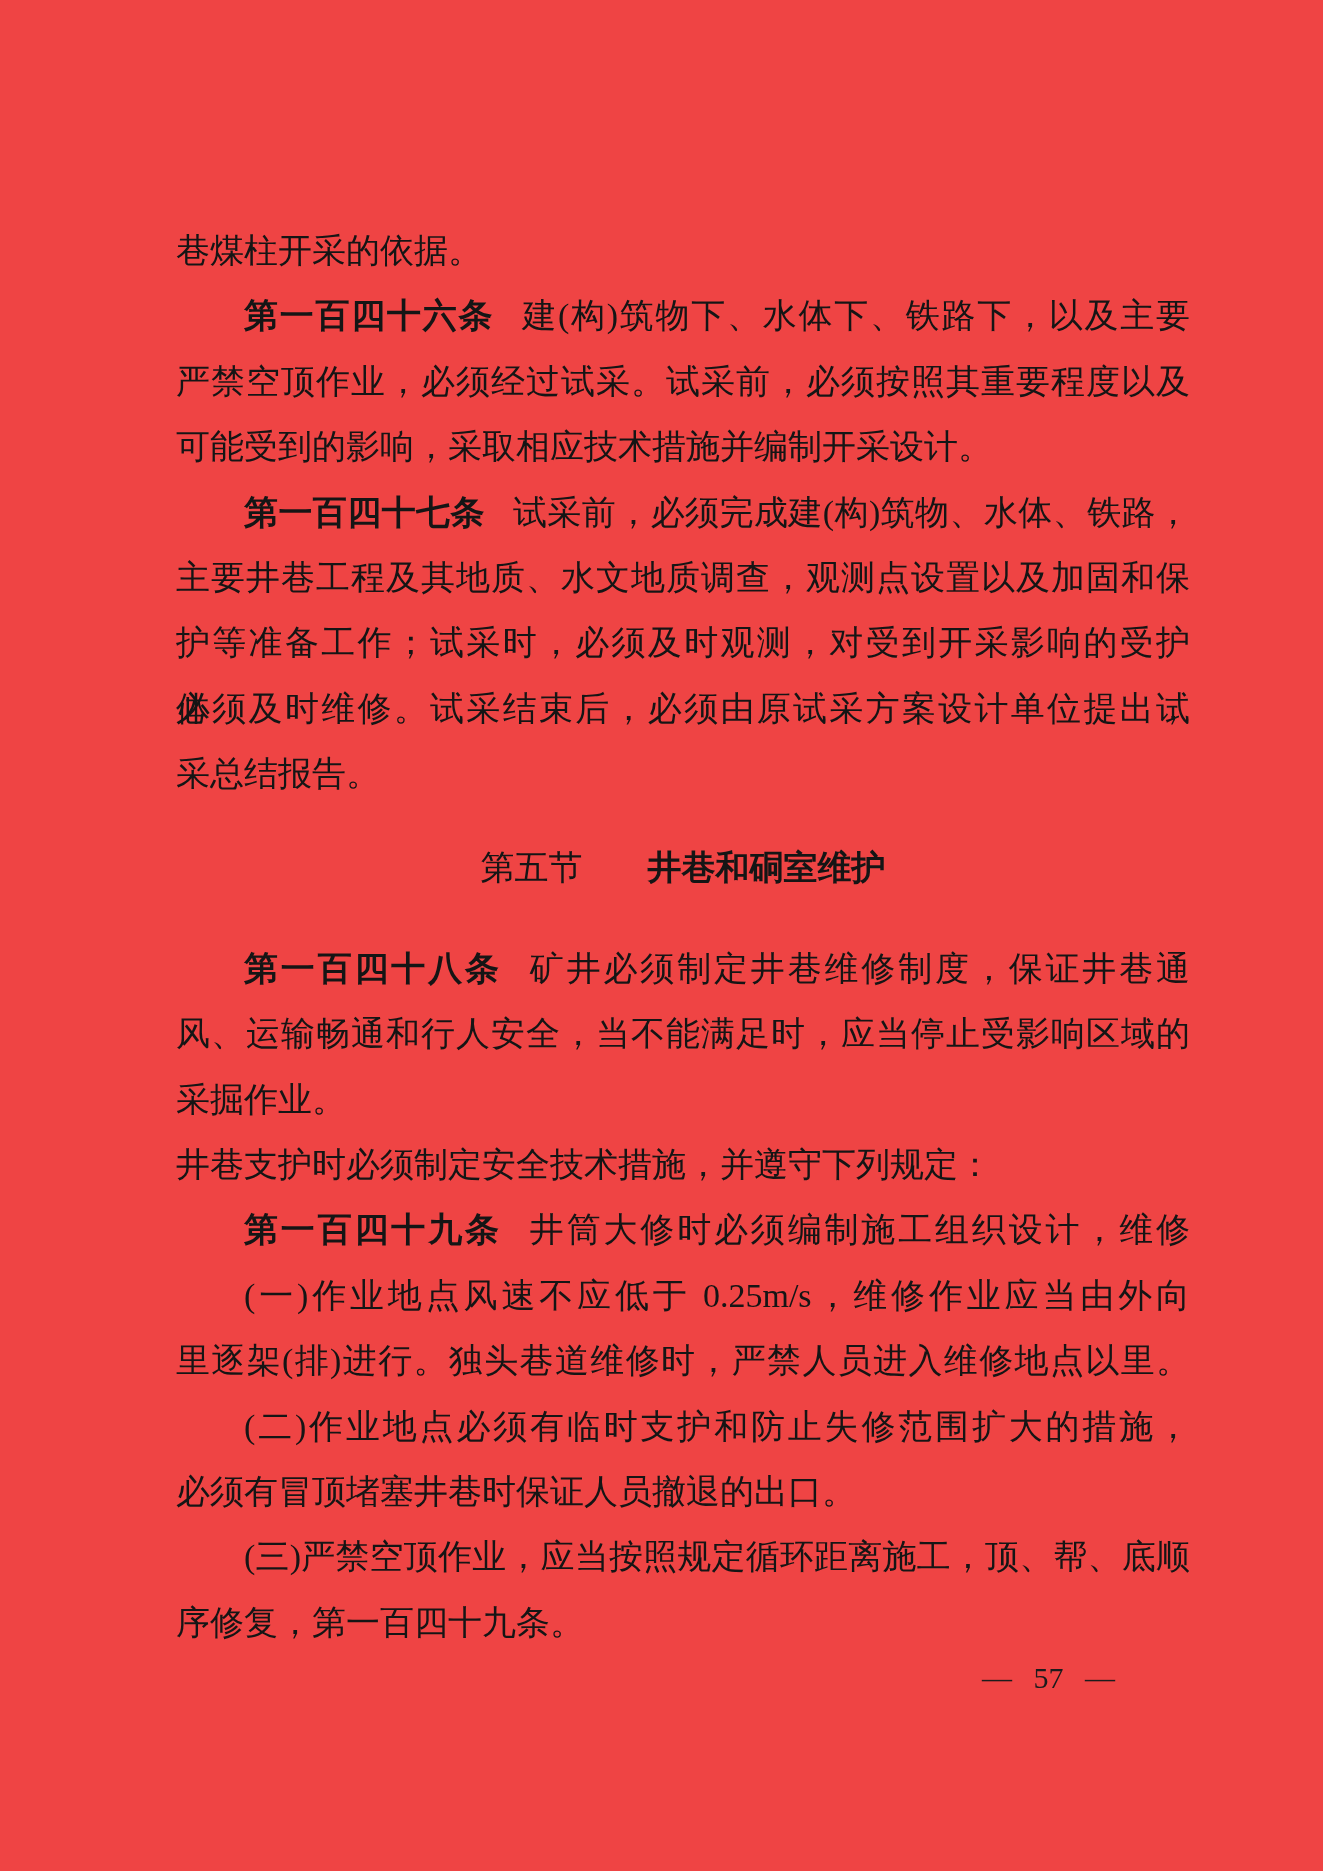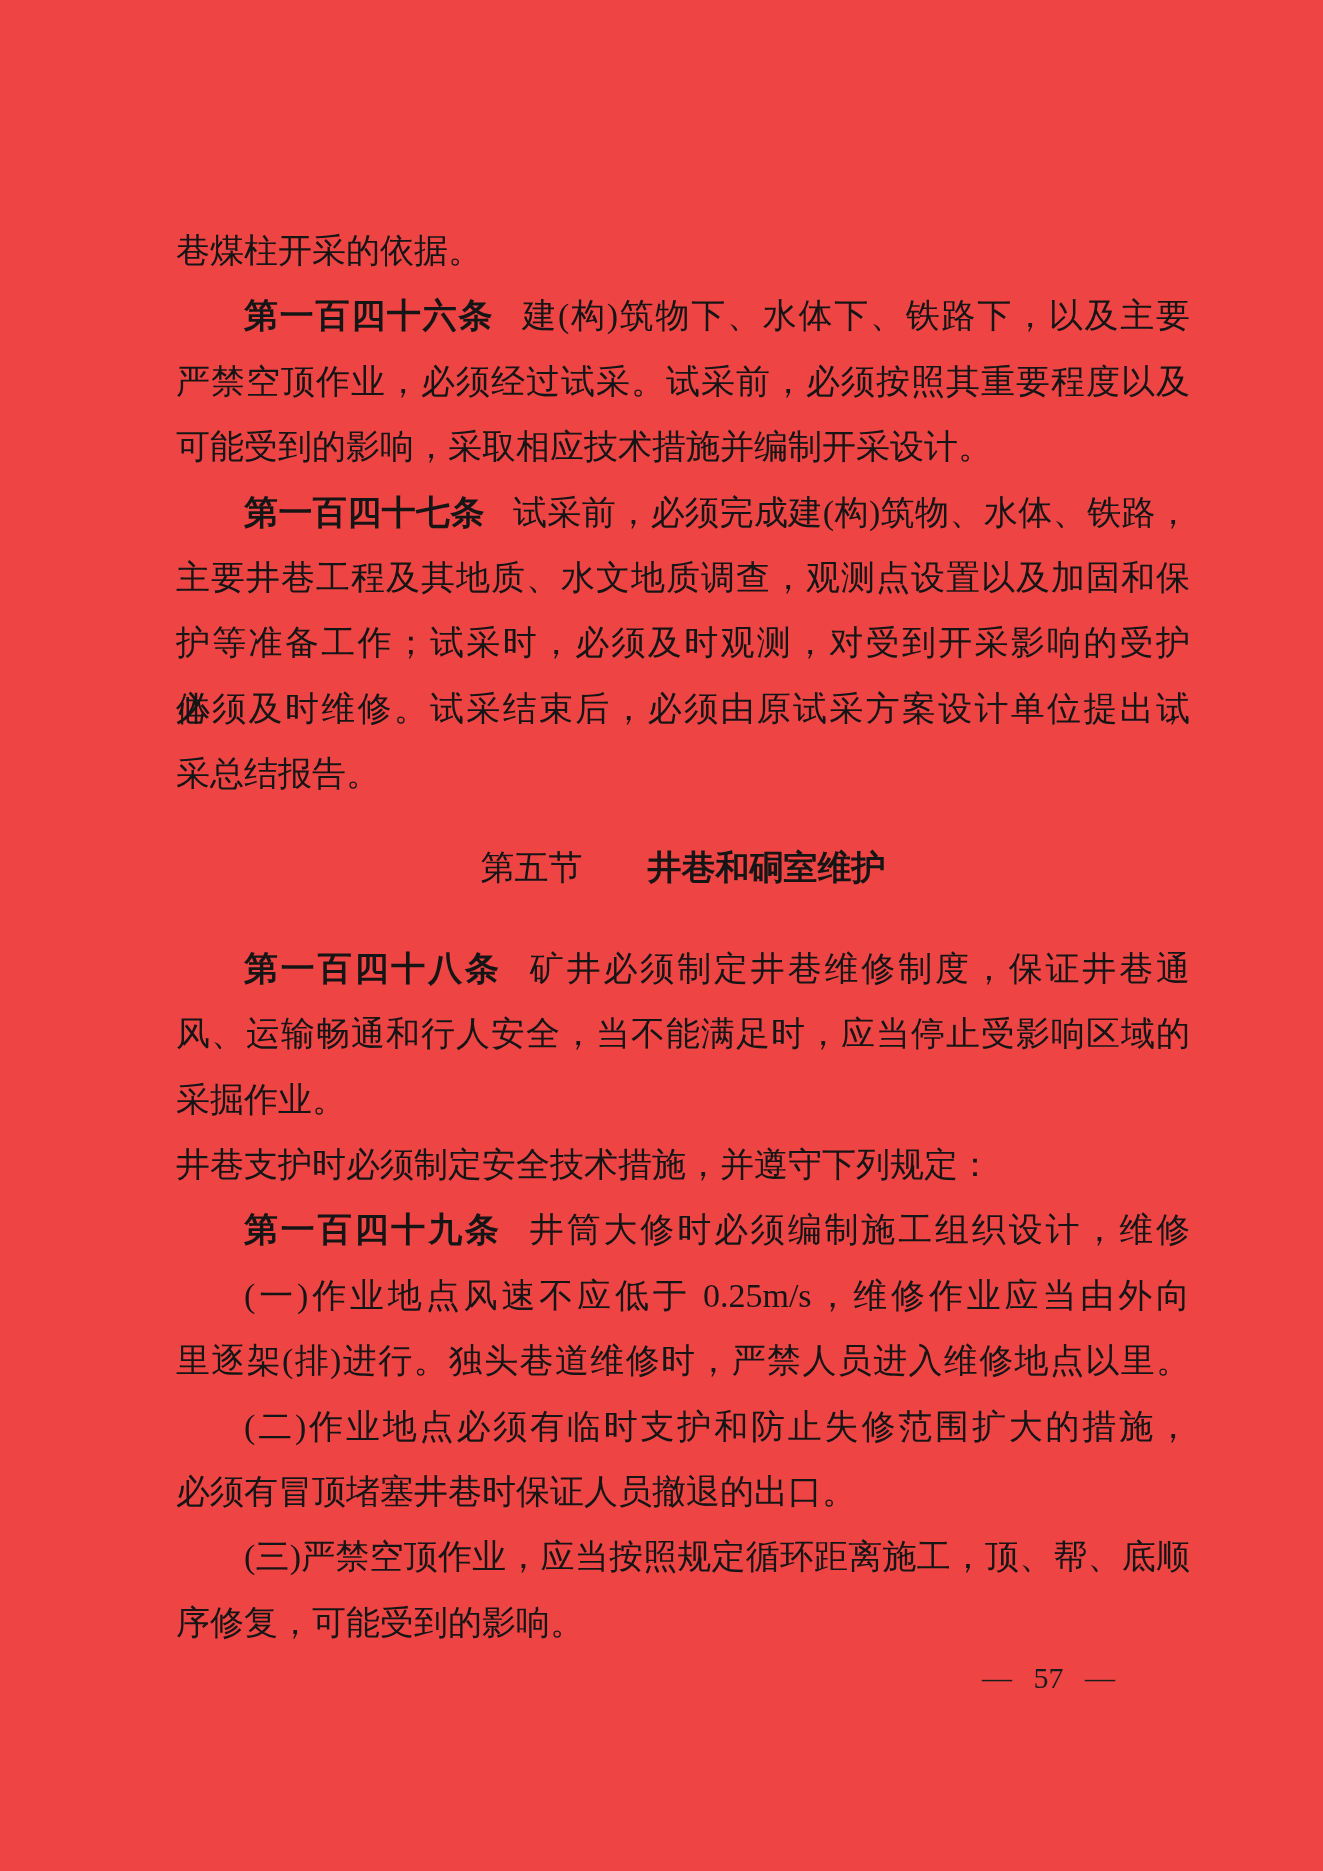--- a/index.html
+++ b/index.html
@@ -108,18 +108,18 @@
     <div class="line indent fill"><span>(一)作业地点风速不应低于 0.25m/s，维修作业应当由外向</span></div>
 
     <div class="line fill"><span>里逐架(排)进行。独头巷道维修时，严禁人员进入维修地点以里。</span></div>
 
     <div class="line indent fill"><span>(二)作业地点必须有临时支护和防止失修范围扩大的措施，</span></div>
 
     <div class="line"><span>必须有冒顶堵塞井巷时保证人员撤退的出口。</span></div>
 
     <div class="line indent fill"><span>(三)严禁空顶作业，应当按照规定循环距离施工，顶、帮、底顺</span></div>
 
-    <div class="line"><span>序修复，可能受到的影响。</span></div>
+    <div class="line"><span>序修复，第一百四十九条。</span></div>
 
   </main>
 
   <div class="page-number">— 57 —</div>
 </div>
 
 </body></html>

